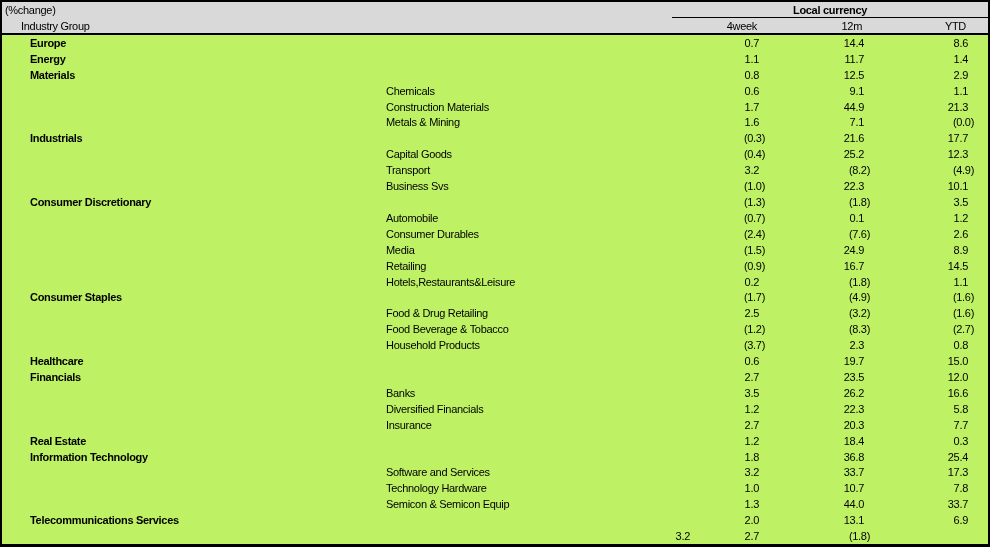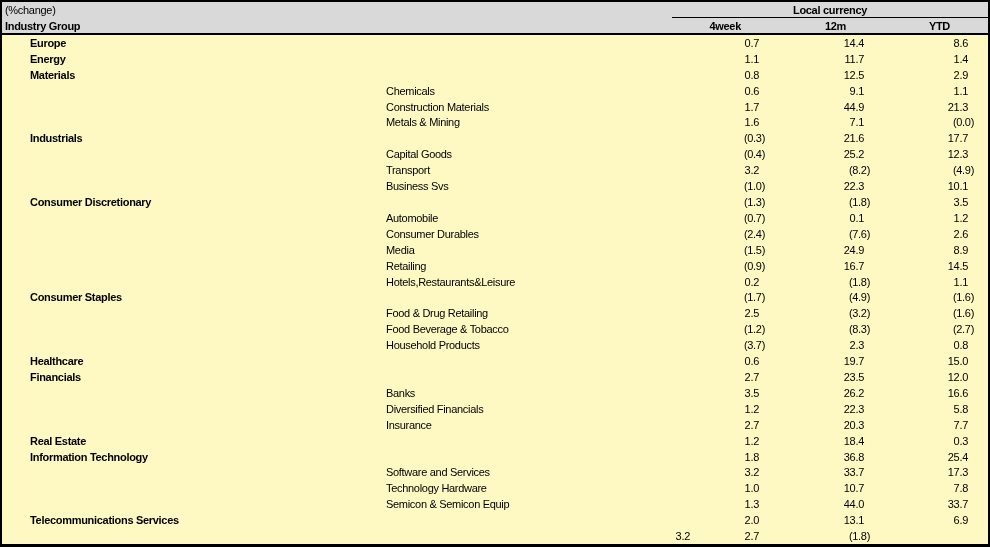--- a/index.html
+++ b/index.html
@@ -6,21 +6,21 @@
     margin: 0;
     padding: 0;
     background: #ffffff;
   }
   .perf-table {
     width: 990px;
     height: 547px;
     box-sizing: border-box;
     border: 2px solid #000000;
     border-bottom-width: 3px;
-    background: #fef9c3;
+    background: #bef264;
     display: flex;
     flex-direction: column;
     font-family: "Liberation Sans", sans-serif;
     font-size: 11px;
     letter-spacing: -0.3px;
     color: #000000;
     overflow: hidden;
   }
   .thead {
     flex: none;
@@ -47,21 +47,22 @@
     display: flex;
     align-items: center;
     justify-content: center;
     font-weight: bold;
   }
   .hrow2 {
     height: 15px;
     display: grid;
     grid-template-columns: 672px 69px 105px 104px 1fr;
     align-items: center;
-    font-weight: bold;
+    font-weight: normal;
+    padding-left: 16px;
   }
   .row-head-label {
     padding-left: 3px;
   }
   .num-h {
     text-align: right;
     padding-right: 2px;
   }
   .tbody {
     flex: 1;

